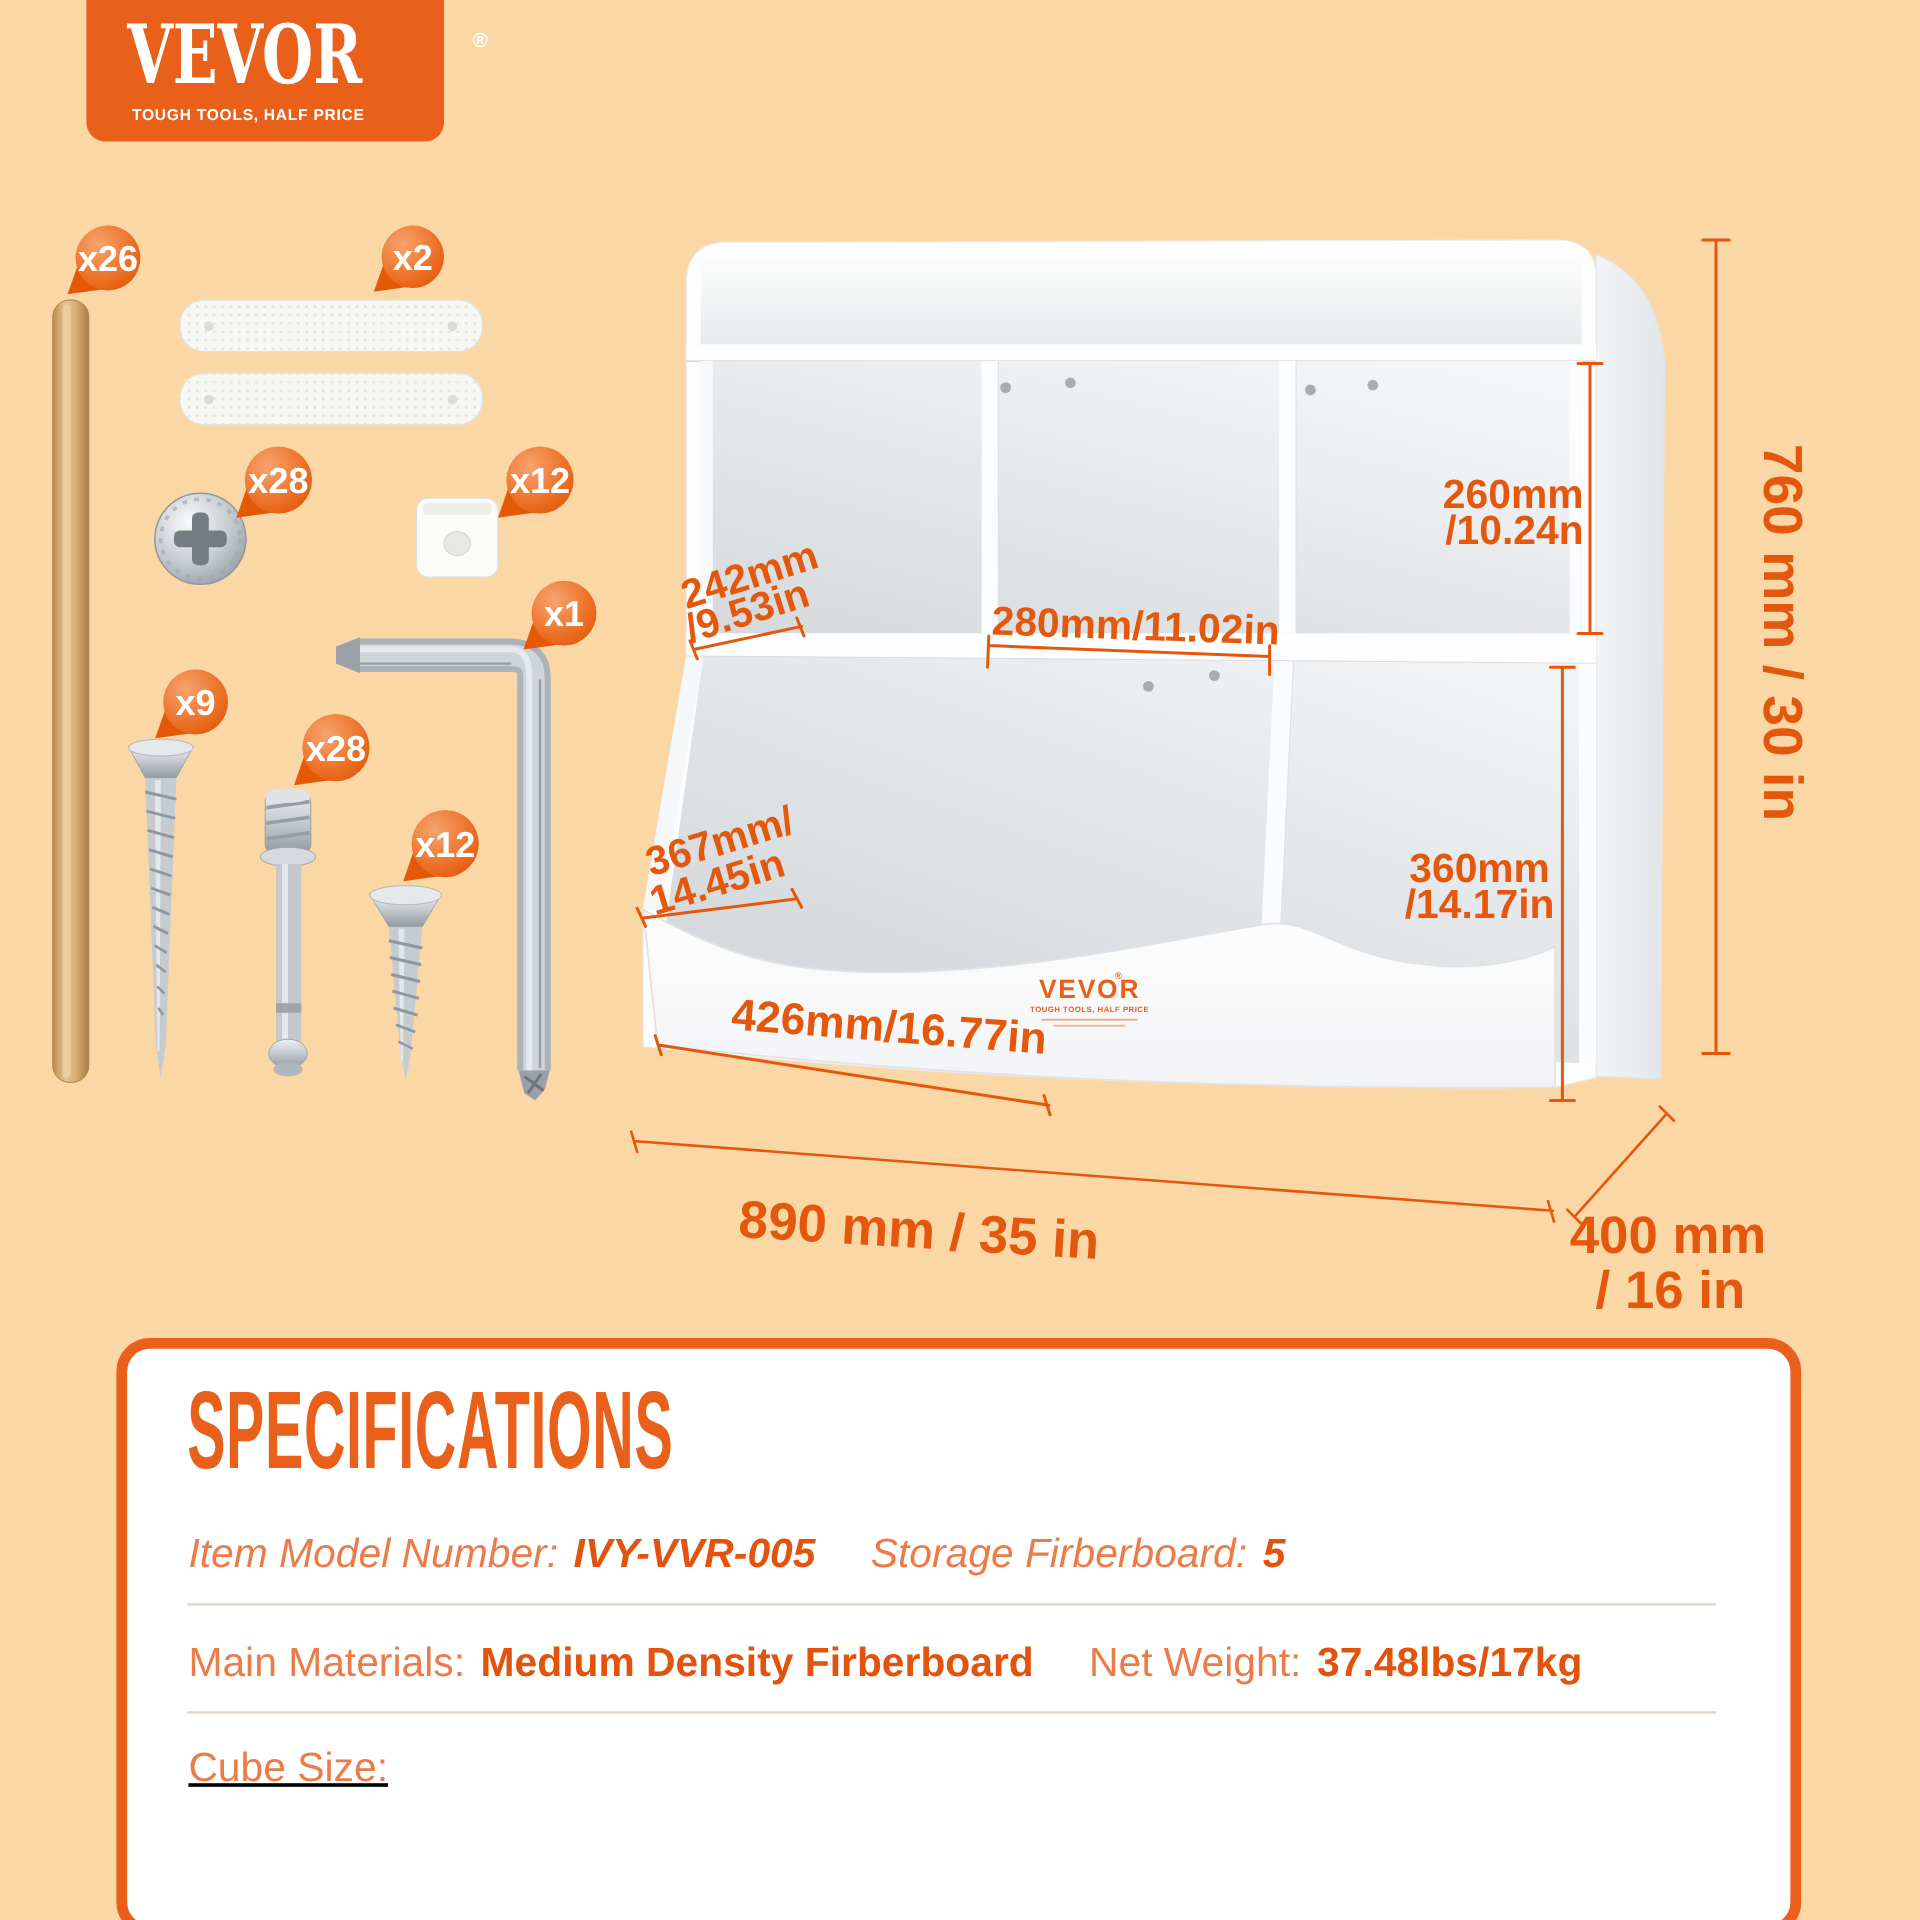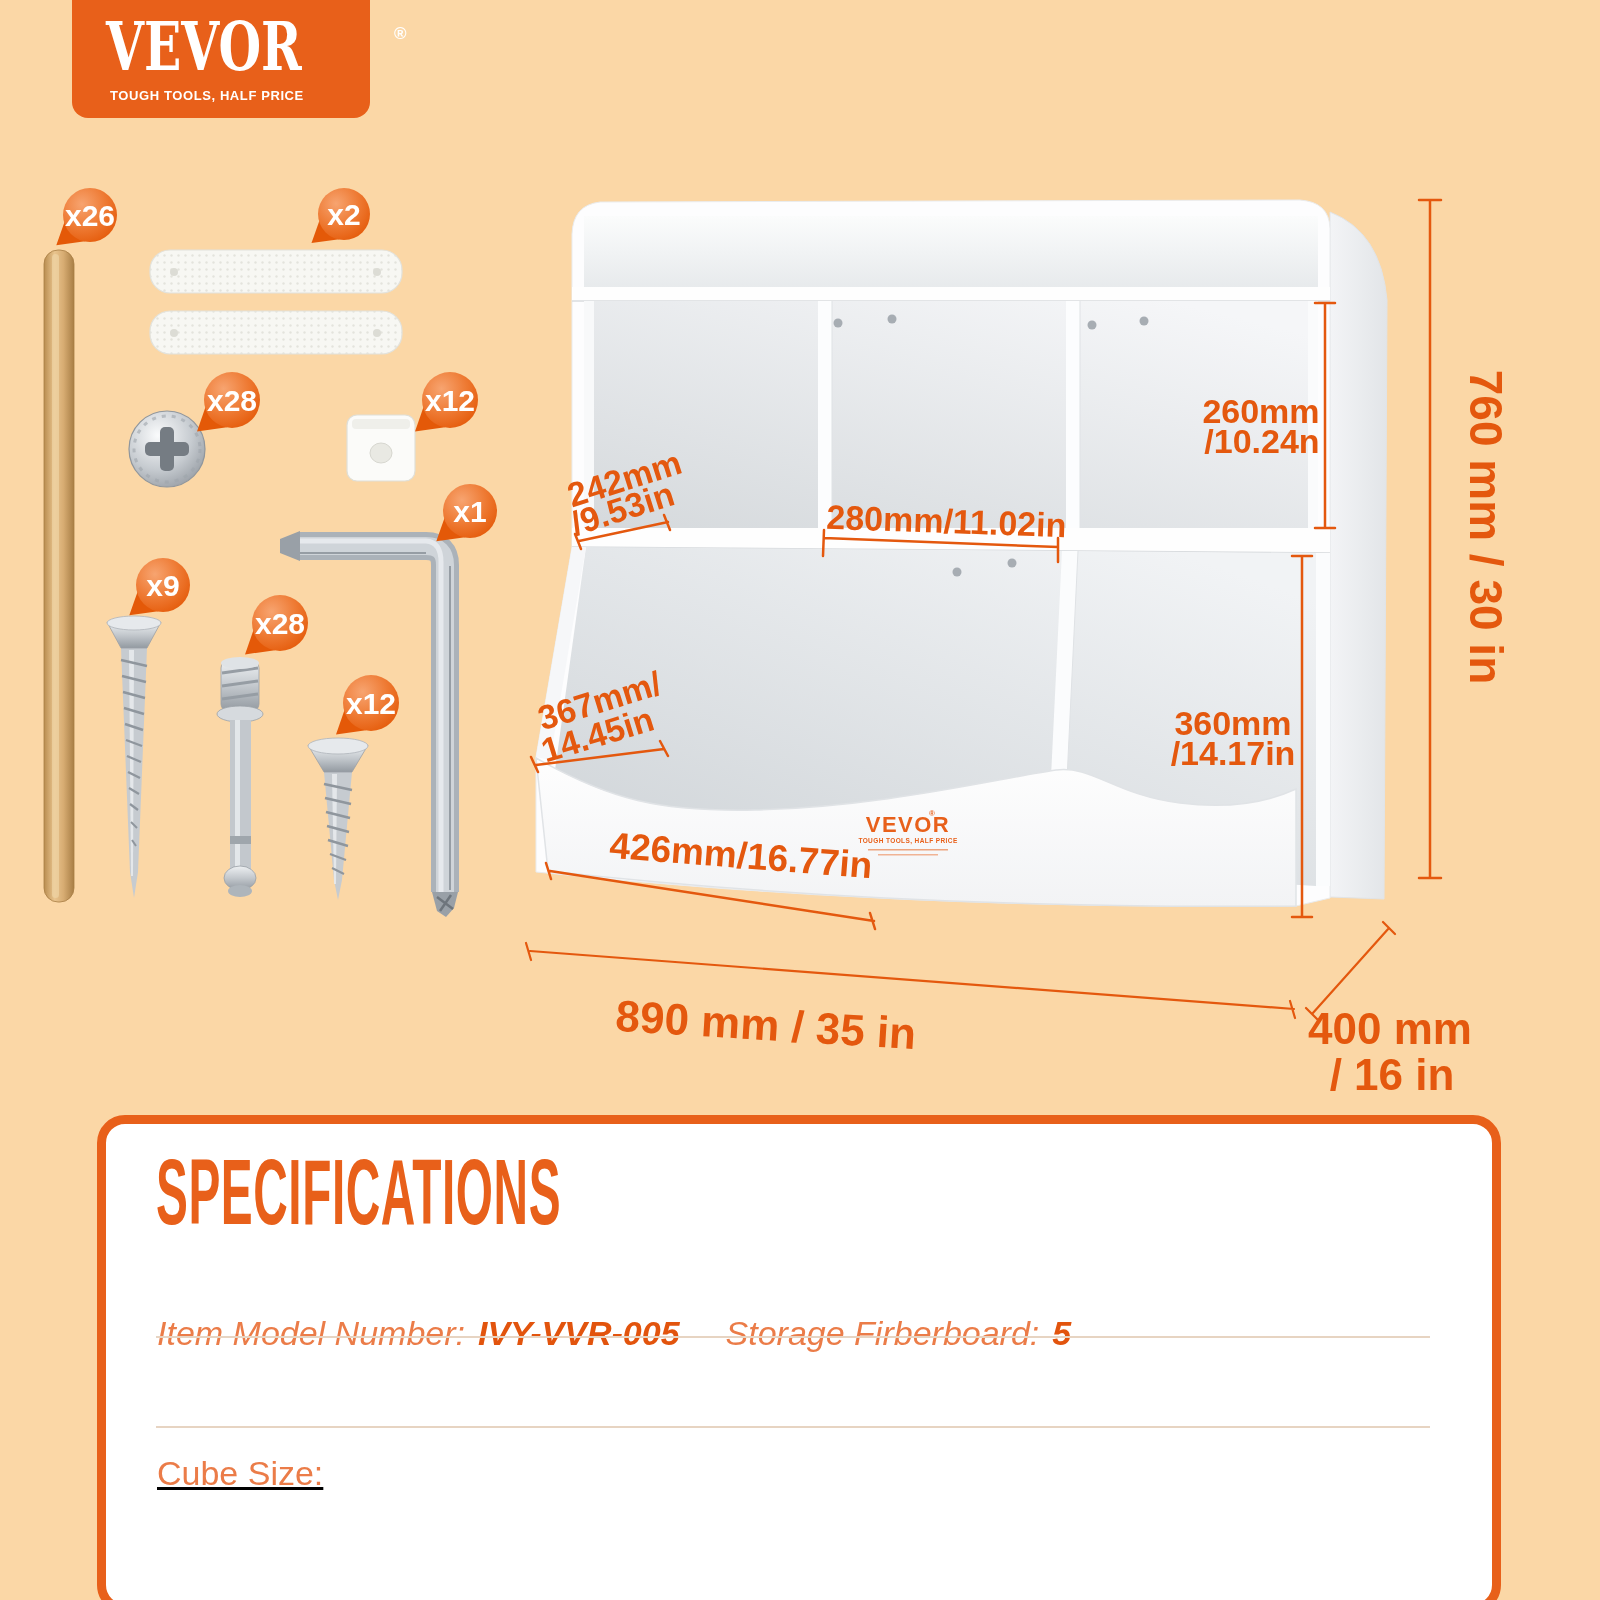--- a/index.html
+++ b/index.html
@@ -36,21 +36,21 @@
   .spec-title{
     position:absolute;left:50px;top:22px;margin:0;color:#E8601A;
     font-size:92px;font-weight:bold;line-height:1;letter-spacing:1px;
     transform:scaleX(0.52);transform-origin:left top;white-space:nowrap;
   }
   .spec-row{
     position:absolute;left:51px;right:60px;display:flex;align-items:baseline;
     font-size:34px;white-space:nowrap;
   }
   .spec-row .lbl{color:#EB7C48;}
-  .spec-row .val{color:#E2540D;font-weight:bold;margin-left:13px;margin-top:38px;}
+  .spec-row .val{color:#E2540D;font-weight:bold;margin-left:13px;}
   .spec-row .gap{display:inline-block;width:46px;}
   .row1{top:152px;font-style:italic;}
   .row2{top:243px;}
   .row3{top:330px;text-decoration:underline;}
   .spec-div{
     position:absolute;left:50px;right:62px;height:2px;background:#E7D4C2;
   }
   .div1{top:212px;}
   .div2{top:302px;}
 </style>
@@ -356,18 +356,25 @@
 
   <div class="spec-row row1">
     <span class="lbl">Item Model Number:</span>
     <span class="val">IVY-VVR-005</span>
     <span class="gap"></span>
     <span class="lbl">Storage Firberboard:</span>
     <span class="val">5</span>
   </div>
   <div class="spec-div div1"></div>
 
+  <div class="spec-row row2">
+    <span class="lbl">Main Materials:</span>
+    <span class="val">Medium Density Firberboard</span>
+    <span class="gap"></span>
+    <span class="lbl">Net Weight:</span>
+    <span class="val">37.48lbs/17kg</span>
+  </div>
   <div class="spec-div div2"></div>
 
   <div class="spec-row row3">
     <span class="lbl">Cube Size:</span>
   </div>
 </div>
 
 </body></html>

